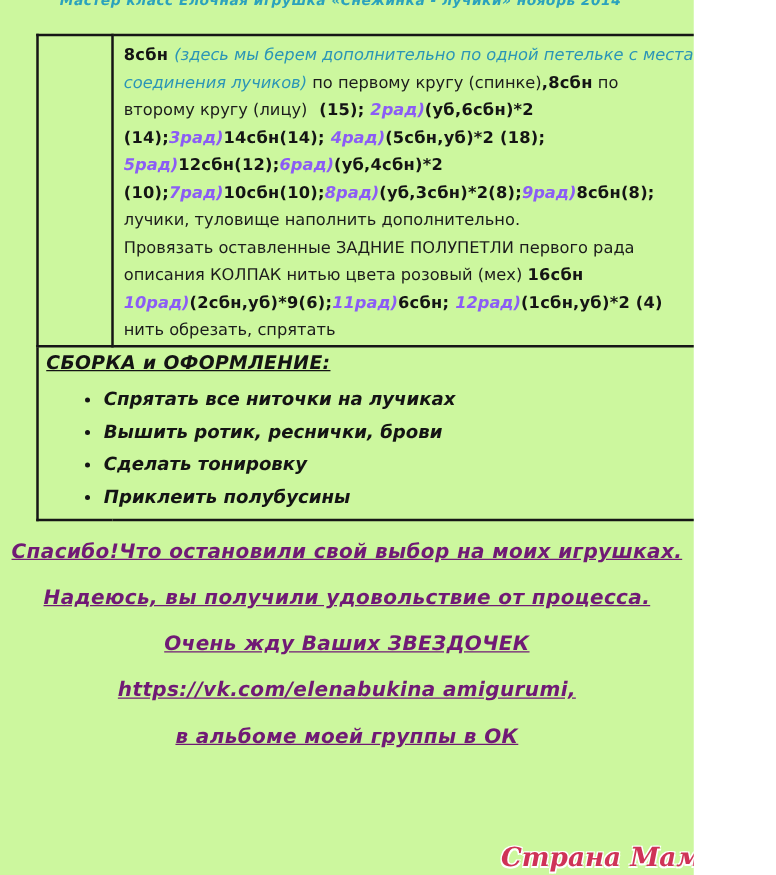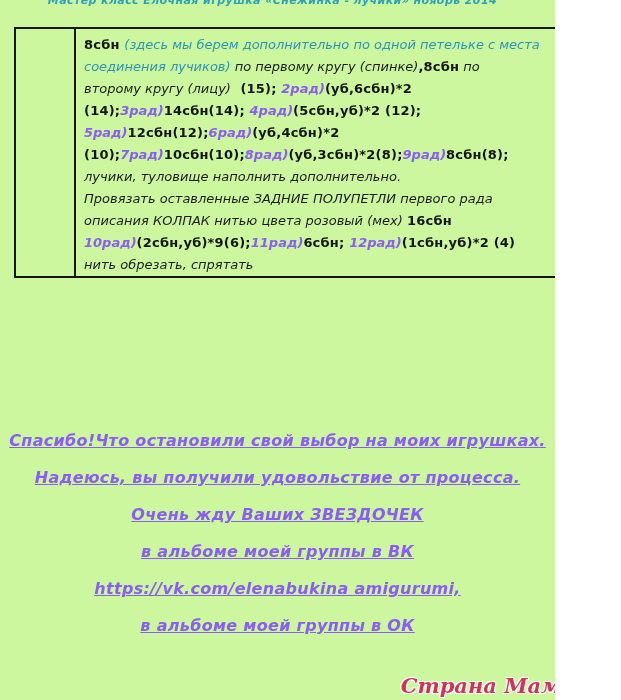--- a/index.html
+++ b/index.html
@@ -15,53 +15,53 @@
     background:rgba(100,130,55,.38);
   }
 
   .top-caption {
     position:absolute; top:-6px; right:58px;
     font-size:11px; font-style:italic; font-weight:bold;
     color:#2ba2bd; letter-spacing:.4px; white-space:nowrap;
   }
 
   table.pattern-table {
-    position:absolute; left:14px; top:27px; width:588px;
+    position:absolute; left:29px; top:27px; width:588px;
     border-collapse:collapse; table-layout:fixed;
   }
   table.pattern-table td { border:2px solid #161616; vertical-align:top; }
   td.cell-left  { width:60px; }
   td.cell-main  { width:481px; padding:5px 8px 0 8px; height:241px; }
   td.cell-right { width:47px; }
   td.cell-assembly { height:130px; padding:3px 8px 0 6px; }
 
   .pline {
     line-height:22px; font-size:13px; white-space:pre-wrap;
     color:#141414;
   }
   .run-b { font-weight:700; letter-spacing:.2px; }
-  .run-s { font-style:italic; font-weight:500; color:#1c1c1c; }
+  .run-s { font-weight:500; color:#1c1c1c; }
   .run-t { font-style:italic; font-weight:500; color:#2b95b6; }
   .run-r { font-weight:700; font-style:italic; color:#8b5cf6; }
 
   .assembly-title {
     font-size:15px; font-weight:700; font-style:italic;
     text-decoration:underline; color:#141414; letter-spacing:.3px;
   }
   ul.assembly-list { margin-top:12px; padding-left:46px; list-style:disc; }
   ul.assembly-list li {
     font-size:14.5px; font-weight:700; font-style:italic;
     color:#141414; margin-bottom:8px; line-height:18px;
   }
 
   .footer { position:absolute; top:431px; left:0; width:100%; text-align:center; }
   .f-line { margin-bottom:17px; height:20px; }
   .f-line span, .f-line a {
     font-size:16px; font-weight:700; font-style:italic;
-    color:#8b5cf6; text-decoration:underline; letter-spacing:.3px;
+    color:#701a75; text-decoration:underline; letter-spacing:.3px;
   }
 
   .watermark {
     position:absolute; right:-6px; bottom:2px;
     font-family:"DejaVu Serif", serif; font-style:italic; font-weight:700;
     font-size:21px; color:#cf3357; white-space:nowrap;
     text-shadow:-1px -1px 0 #fff, 1px -1px 0 #fff, -1px 1px 0 #fff, 1px 1px 0 #fff;
   }
 </style>
 </head>
@@ -73,40 +73,50 @@
 
   <table class="pattern-table">
     <tbody>
         <tr>
       <td class="cell-left"></td>
       <td class="cell-main">
         <div id="rich-lines">
               <div class="pline"><span class="run-b">8сбн </span><span class="run-t">(здесь мы берем дополнительно по одной петельке с места</span></div>
               <div class="pline"><span class="run-t">соединения лучиков)</span><span class="run-s"> по первому кругу (спинке)</span><span class="run-b">,8сбн</span><span class="run-s"> по</span></div>
               <div class="pline"><span class="run-s">второму кругу (лицу)</span><span class="run-b">  (15); </span><span class="run-r">2рад)</span><span class="run-b">(уб,6сбн)*2</span></div>
-              <div class="pline"><span class="run-b">(14);</span><span class="run-r">3рад)</span><span class="run-b">14сбн(14); </span><span class="run-r">4рад)</span><span class="run-b">(5сбн,уб)*2 (12);</span></div>
+              <div class="pline"><span class="run-b">(14);</span><span class="run-r">3рад)</span><span class="run-b">14сбн(14); </span><span class="run-r">4рад)</span><span class="run-b">(5сбн,уб)*2 (18);</span></div>
               <div class="pline"><span class="run-r">5рад)</span><span class="run-b">12сбн(12);</span><span class="run-r">6рад)</span><span class="run-b">(уб,4сбн)*2</span></div>
               <div class="pline"><span class="run-b">(10);</span><span class="run-r">7рад)</span><span class="run-b">10сбн(10);</span><span class="run-r">8рад)</span><span class="run-b">(уб,3сбн)*2(8);</span><span class="run-r">9рад)</span><span class="run-b">8сбн(8);</span></div>
               <div class="pline"><span class="run-s">лучики, туловище наполнить дополнительно.</span></div>
               <div class="pline"><span class="run-s">Провязать оставленные ЗАДНИЕ ПОЛУПЕТЛИ первого рада</span></div>
               <div class="pline"><span class="run-s">описания КОЛПАК нитью цвета розовый (мех) </span><span class="run-b">16сбн</span></div>
               <div class="pline"><span class="run-r">10рад)</span><span class="run-b">(2сбн,уб)*9(6);</span><span class="run-r">11рад)</span><span class="run-b">6сбн; </span><span class="run-r">12рад)</span><span class="run-b">(1сбн,уб)*2 (4)</span></div>
               <div class="pline"><span class="run-s">нить обрезать, спрятать</span></div>
             </div>
       </td>
       <td class="cell-right"></td>
     </tr>
+    <tr>
+      <td class="cell-assembly" colspan="3">
+        <div class="assembly-title">СБОРКА и ОФОРМЛЕНИЕ:</div>
+        <ul class="assembly-list" id="assembly-list">
+              <li>Спрятать все ниточки на лучиках</li>
+              <li>Вышить ротик, реснички, брови</li>
+              <li>Сделать тонировку</li>
+              <li>Приклеить полубусины</li>
+            </ul>
+      </td>
+    </tr>
   </tbody>
     </table>
 
   <div class="footer" id="footer">
       <div class="f-line"><span>Спасибо!Что остановили свой выбор на моих игрушках.</span></div>
       <div class="f-line"><span>Надеюсь, вы получили удовольствие от процесса.</span></div>
       <div class="f-line"><span>Очень жду Ваших ЗВЕЗДОЧЕК</span></div>
-      <div class="f-line"><span>в альбоме моей группы в ВК</span></div>
       <div class="f-line"><a href="#">https://vk.com/elenabukina amigurumi,</a></div>
       <div class="f-line"><span>в альбоме моей группы в ОК</span></div>
     </div>
 
   <div class="watermark">Страна Мам</div>
 
   <div class="page-edge"></div>
 </div>
 
 </body></html>

